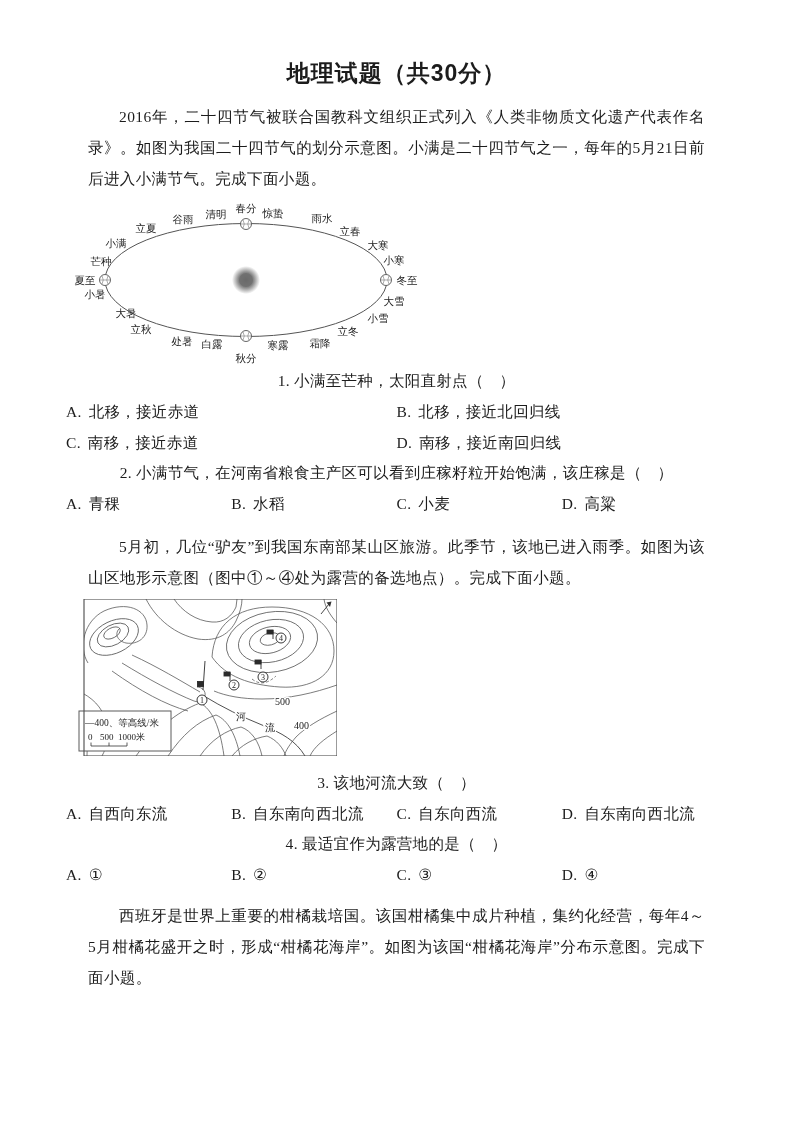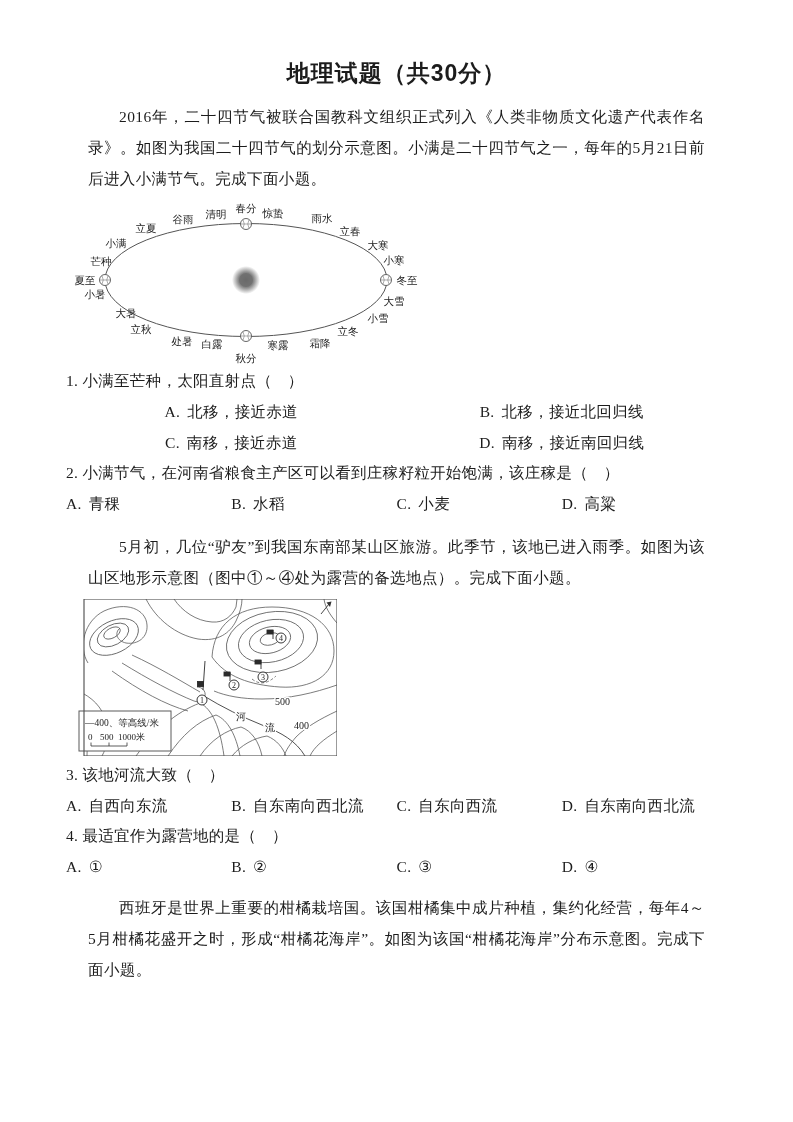--- a/index.html
+++ b/index.html
@@ -5,23 +5,23 @@
   html,body{margin:0;padding:0;}
   body{width:793px;height:1122px;background:#ffffff;overflow:hidden;
        font-family:"Liberation Serif","DejaVu Serif",serif;color:#1c1c1c;}
   .page{position:relative;width:793px;height:1122px;background:#fff;}
   .title{margin:58px 0 0;text-align:center;font-size:23px;font-weight:bold;
          letter-spacing:1px;font-family:"Liberation Sans","DejaVu Sans",sans-serif;}
   .section-heading{margin:18px 64px 0;font-size:16.5px;line-height:24px;font-weight:bold;
          font-family:"Liberation Sans","DejaVu Sans",sans-serif;letter-spacing:.5px;}
   .para{margin:12px 88px 0;font-size:15.5px;line-height:31px;text-indent:2em;
         letter-spacing:.4px;text-align:justify;}
-  .q-stem{margin:0 66px;font-size:15.5px;line-height:30px;letter-spacing:.3px;}
+  .q-stem{margin:0 66px;font-size:15.5px;line-height:30px;letter-spacing:.3px;text-align:center;}
   .opt-row{margin:0 66px;display:grid;font-size:15.5px;line-height:31px;letter-spacing:.3px;}
-  .opt-row.cols-2{grid-template-columns:50% 50%;text-align:center;}
+  .opt-row.cols-2{grid-template-columns:50% 50%;}
   .opt-row.cols-4{grid-template-columns:25% 25% 25% 25%;}
   .opt .lbl{margin-right:7px;}
   svg{display:block;}
   svg text{font-family:"Liberation Serif","DejaVu Serif",serif;fill:#222;}
   .solar-svg{margin:2px 0 0 73px;}
   .map-svg{margin:6px 0 0 78px;}
   .footer{position:absolute;top:1063px;left:0;width:100%;text-align:center;
           font-size:16px;color:#a6a6a6;letter-spacing:.5px;
           font-family:"Liberation Sans","DejaVu Sans",sans-serif;}
   .contour{fill:none;stroke:#5a5a5a;stroke-width:0.8;}
@@ -225,21 +225,21 @@
         <line x1="7" y1="147" x2="43" y2="147"></line>
         <line x1="7" y1="143.5" x2="7" y2="147"></line>
         <line x1="25" y1="143.5" x2="25" y2="147"></line>
         <line x1="43" y1="143.5" x2="43" y2="147"></line>
       </g>
     </g>
 
     <rect class="mapborder" x="0" y="0" width="253" height="157"></rect>
   </svg>
 
-  <div class="q-stem" style="margin-top:4px">
+  <div class="q-stem" style="margin-top:12px">
     <span>3.</span>
     <span>该地河流大致（　）</span>
   </div>
   <div class="opt-row cols-4">
     <span class="opt"><span class="lbl">A.</span><span>自西向东流</span></span>
     <span class="opt"><span class="lbl">B.</span><span>自东南向西北流</span></span>
     <span class="opt"><span class="lbl">C.</span><span>自东向西流</span></span>
     <span class="opt"><span class="lbl">D.</span><span>自东南向西北流</span></span>
   </div>
 

